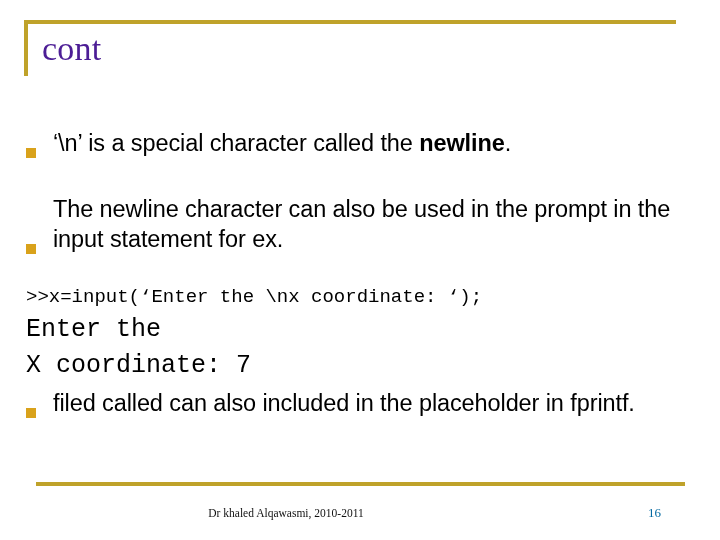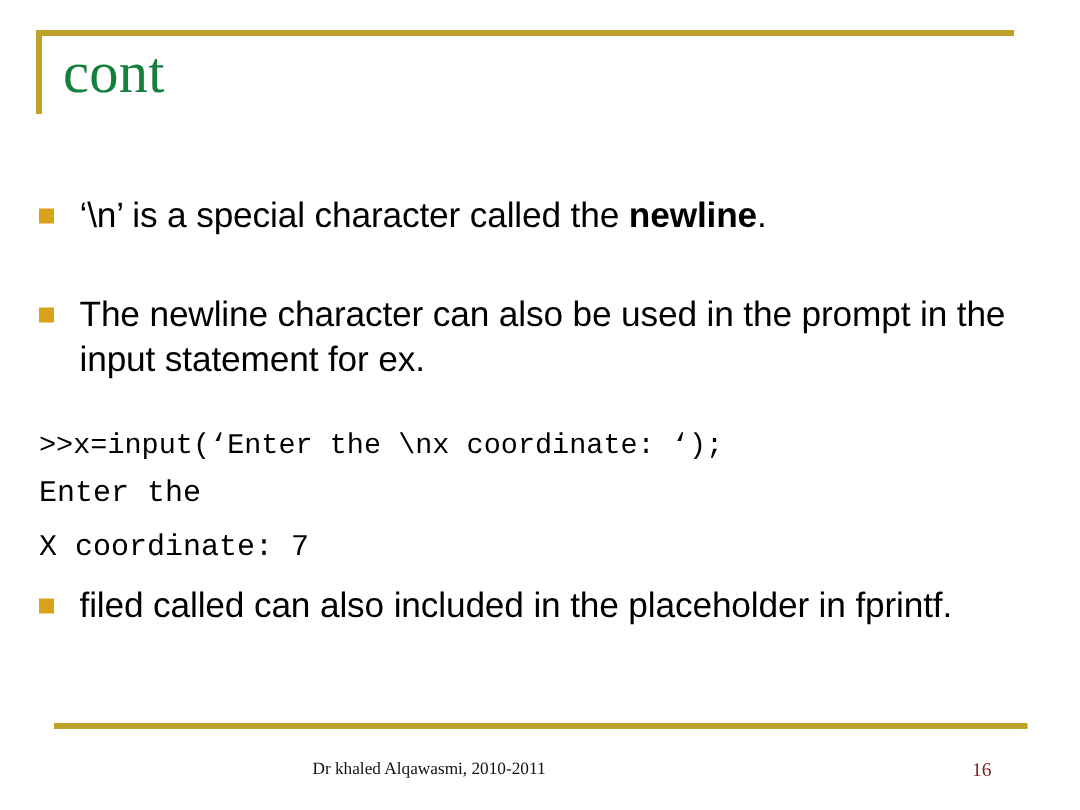--- a/index.html
+++ b/index.html
@@ -36,38 +36,38 @@
     width: 4px;
     height: 56px;
     background: #bfa22a;
   }
 
   .slide-title {
     position: absolute;
     left: 42px;
     top: 28px;
     font-family: "Liberation Serif", serif;
-    font-size: 39px;
+    font-size: 34px;
     line-height: 42px;
-    color: #15803d;
+    color: #4c1d95;
     letter-spacing: 0.2px;
     white-space: nowrap;
   }
 
   
   .body {
     position: absolute;
     left: 26px;
     top: 128px;
     width: 666px;
   }
 
   .bullet-row {
     display: flex;
-    align-items: flex-start;
+    align-items: flex-end;
   }
   .bullet-marker {
     flex: 0 0 auto;
     width: 10px;
     height: 10px;
     background: #d9a21b;
     margin-top: 11px;
     margin-right: 17px;
   }
   .bullet-text {
@@ -92,21 +92,21 @@
   .code-line-sm {
     font-family: "Liberation Mono", "DejaVu Sans Mono", monospace;
     font-size: 19px;
     line-height: 30px;
     color: #000000;
     white-space: pre;
     letter-spacing: 0px;
   }
   .code-line-lg {
     font-family: "Liberation Mono", "DejaVu Sans Mono", monospace;
-    font-size: 20px;
+    font-size: 25px;
     line-height: 36px;
     color: #000000;
     white-space: pre;
     letter-spacing: 0px;
   }
 
   .bullet-3 {
     margin-top: 4px;
   }
 
@@ -132,21 +132,21 @@
   }
   .footer-page {
     position: absolute;
     left: 648px;
     top: 504px;
     width: 40px;
     text-align: left;
     font-family: "Liberation Serif", serif;
     font-size: 13px;
     line-height: 17px;
-    color: #7f1d1d;
+    color: #0369a1;
   }
 </style>
 </head>
 <body>
 
 <div class="slide">
 
   <div class="title-rule-top"></div>
   <div class="title-rule-left"></div>
 

